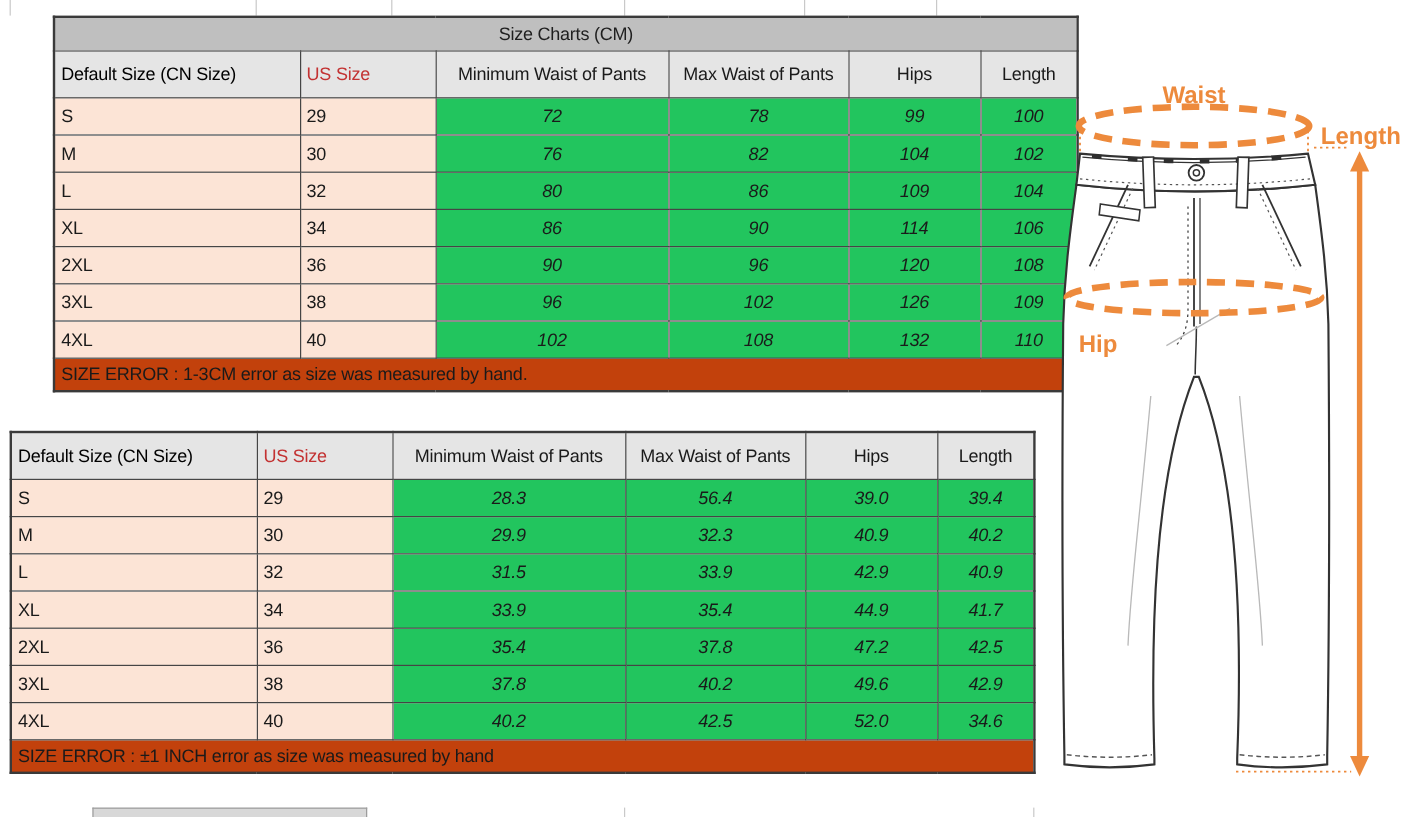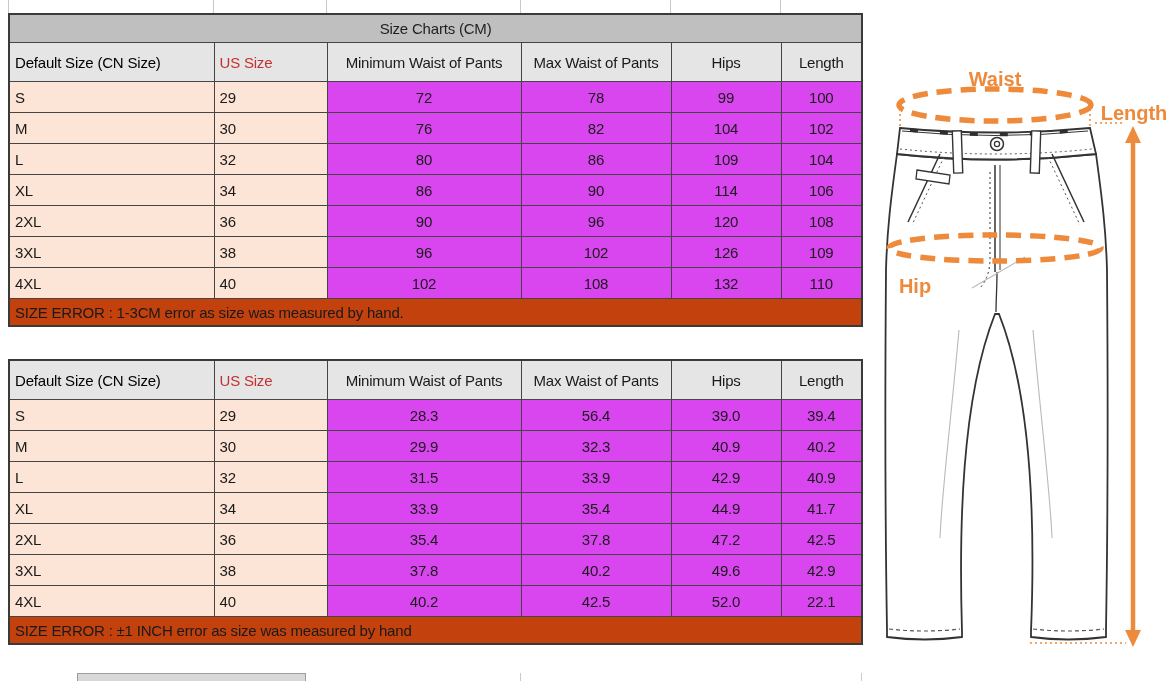--- a/index.html
+++ b/index.html
@@ -4,21 +4,21 @@
 <style>
   html,body{margin:0;padding:0;}
   body{
     width:1171px;height:681px;position:relative;overflow:hidden;
     background:#ffffff;
     font-family:"Liberation Sans", sans-serif;
     color:#1a1a1a;
   }
   
   .tblwrap{position:absolute;left:8px;}
-  #t0wrap{top:13px;}
+  #t0wrap{top:13px;margin-left:36px;}
   #t1wrap{top:359px;}
   table.sizes{
     border-collapse:collapse;table-layout:fixed;
     width:853px;
     border:2px solid #3a3a3a;
     letter-spacing:-0.2px;
   }
   table.sizes th, table.sizes td{
     border:1px solid #454545;
     padding:0 5px;
@@ -29,21 +29,21 @@
   th.title{
     background:#bfbfbf;
     height:27px;text-align:center;color:#1f1f1f;font-size:15px;
   }
   tr.hdr th{background:#e5e5e5;height:38px;}
   th.h0{font-weight:bold;font-size:16px;text-align:left;color:#000;}
   th.h1{color:#c33232;text-align:left;}
   th.h2,th.h3,th.h4,th.h5{text-align:center;}
   tbody td{height:30px;}
   td.c0,td.c1{background:#fce4d6;text-align:left;}
-  td.c2,td.c3,td.c4,td.c5{background:#d946ef;text-align:center;}
+  td.c2,td.c3,td.c4,td.c5{background:#22c55e;text-align:center;font-style:italic;}
   td.note{background:#c2410c;height:26px;text-align:left;font-size:15.5px;}
   
   .tick{position:absolute;width:1px;background:#c9c9c9;}
   .partial-cell{
     position:absolute;left:77px;top:673px;width:227px;height:8px;
     background:#d8d8d8;border:1px solid #9d9d9d;border-bottom:none;
   }
   
   #diagram{position:absolute;left:862px;top:30px;}
   .orange-label{fill:#ed8a3c;font-family:"Liberation Sans",sans-serif;font-weight:bold;font-size:20px;}
@@ -215,21 +215,21 @@
           <td class="c3">40.2</td>
           <td class="c4">49.6</td>
           <td class="c5">42.9</td>
         </tr>
         <tr>
           <td class="c0">4XL</td>
           <td class="c1">40</td>
           <td class="c2">40.2</td>
           <td class="c3">42.5</td>
           <td class="c4">52.0</td>
-          <td class="c5">22.1</td>
+          <td class="c5">34.6</td>
         </tr>
       </tbody>
     <tfoot>
       <tr>
         <td class="note" colspan="6">SIZE ERROR : ±1 INCH error as size was measured by hand</td>
       </tr>
     </tfoot>
   </table>
 </div>
 

